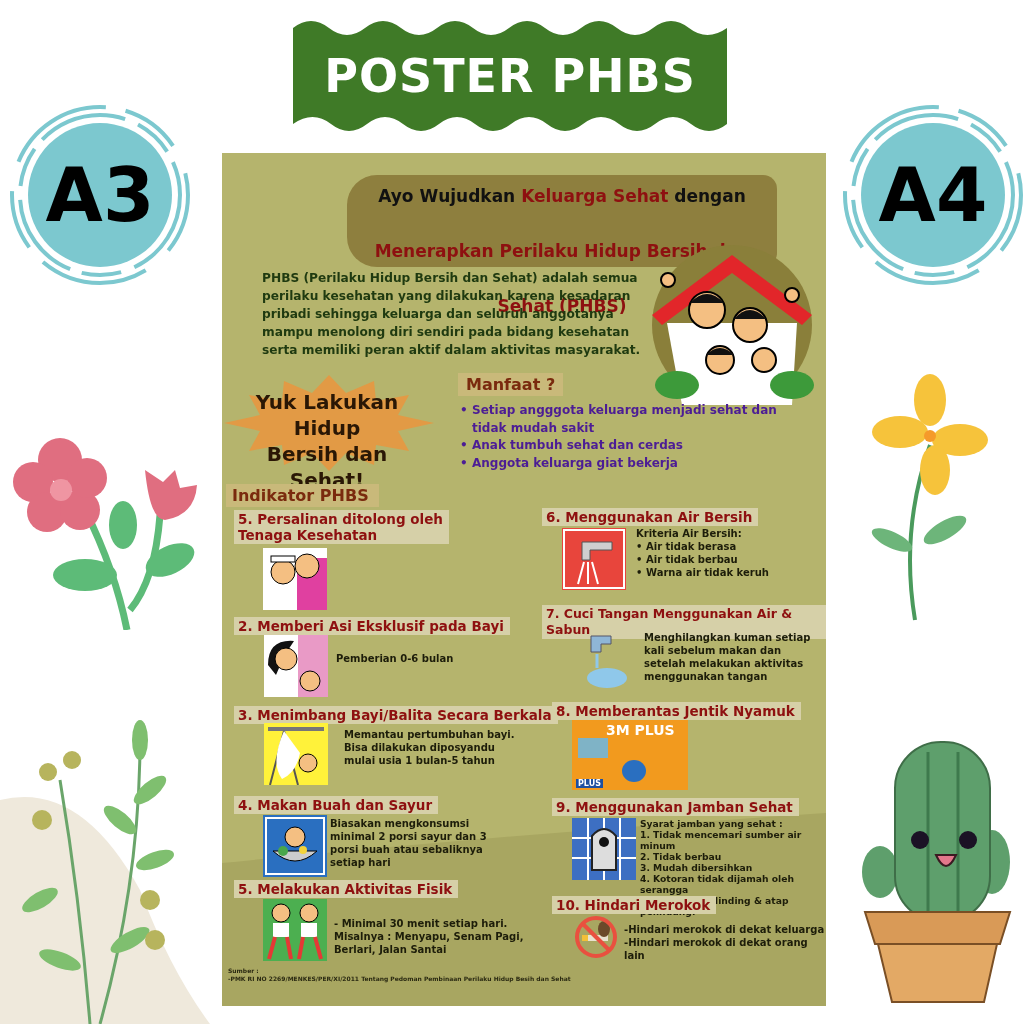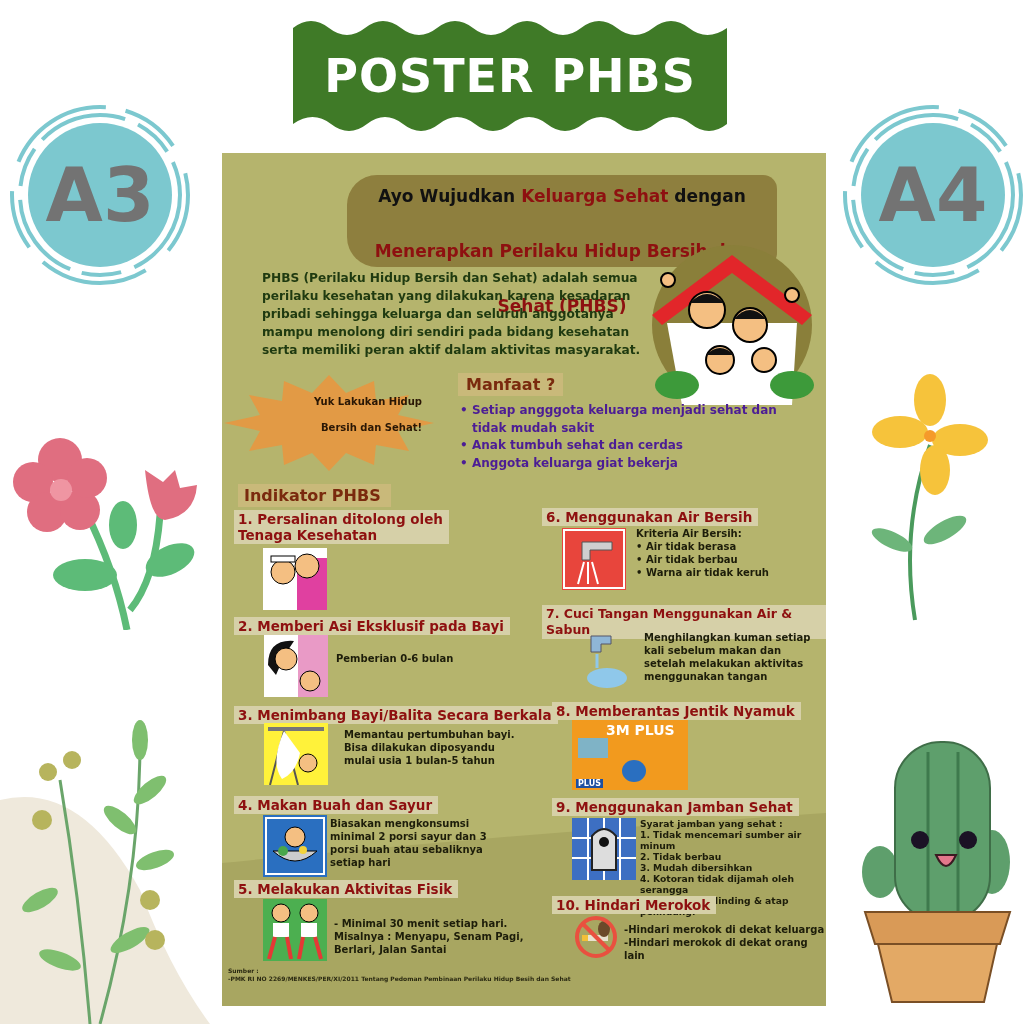--- a/index.html
+++ b/index.html
@@ -15,21 +15,21 @@
     color: #ffffff; font-family: "DejaVu Sans", sans-serif; font-weight: bold;
     font-size: 46px; letter-spacing: 1px;
   }
 
   
   .badge { position: absolute; width: 190px; height: 190px; }
   .badge svg { position: absolute; left: 0; top: 0; }
   .badge-label {
     position: absolute; left: 0; top: 0; width: 100%; height: 100%;
     display: flex; align-items: center; justify-content: center;
-    font-family: "DejaVu Sans", sans-serif; font-weight: bold; font-size: 74px; color: #737373;
+    font-family: "DejaVu Sans", sans-serif; font-weight: bold; font-size: 74px; color: #000000;
   }
   .badge-a3 { left: 5px; top: 100px; }
   .badge-a4 { left: 838px; top: 100px; }
 
   
   .deco { position: absolute; }
 
   
   .poster {
     position: absolute; left: 222px; top: 153px; width: 604px; height: 853px;
@@ -51,38 +51,38 @@
 
   .intro {
     position: absolute; left: 40px; top: 116px; width: 400px;
     font-size: 12.2px; line-height: 18px; font-weight: bold; color: #1f3a10;
   }
 
   .family-circle { position: absolute; left: 420px; top: 92px; width: 180px; height: 160px; }
 
   .starburst { position: absolute; left: 2px; top: 222px; width: 210px; height: 96px; }
   .starburst-text {
-    position: absolute; left: 10px; top: 236px; width: 190px; text-align: right;
-    font-weight: bold; font-size: 10px; line-height: 26px; color: #2a1705;
+    position: absolute; left: 10px; top: 236px; width: 190px; text-align: center;
+    font-weight: bold; font-size: 20px; line-height: 26px; color: #2a1705;
   }
 
   .manfaat-title {
     position: absolute; left: 236px; top: 220px; padding: 2px 8px;
     background: #c9b97a; color: #7a2a0e; font-weight: bold; font-size: 16px;
   }
   .manfaat-list {
     position: absolute; left: 238px; top: 249px; width: 320px; list-style: none;
     font-size: 12px; line-height: 17.5px; font-weight: bold; color: #4c1d95;
   }
   .manfaat-list li { padding-left: 12px; position: relative; }
   .manfaat-list li::before { content: "•"; position: absolute; left: 0; }
 
   .indikator-title {
     position: absolute; left: 4px; top: 331px; padding: 2px 10px 2px 6px;
-    background: #c9b97a; color: #7a2a0e; font-weight: bold; font-size: 16px; margin-left: 12px;
+    background: #c9b97a; color: #7a2a0e; font-weight: bold; font-size: 16px;
   }
 
   .ind { position: absolute; }
   .ind-title {
     display: inline-block; background: #d6d0a8; color: #8e1010;
     font-weight: bold; font-size: 13.5px; line-height: 16px; padding: 1px 6px 1px 4px;
   }
   .ind-body { position: absolute; font-size: 10px; line-height: 13px; font-weight: bold; color: #1d1d0a; }
   .ind-img { position: absolute; width: 64px; height: 62px; }
 
@@ -230,21 +230,21 @@
   <ul class="manfaat-list">
     <li>Setiap angggota keluarga menjadi sehat dan tidak mudah sakit</li>
     <li>Anak tumbuh sehat dan cerdas</li>
     <li>Anggota keluarga giat bekerja</li>
   </ul>
 
   <div class="indikator-title">Indikator PHBS</div>
 
   <div class="ind" style="left:12px;top:357px">
     <div class="ind-title">
-      <div>1. Persalinan ditolong oleh</div>
+      <div>5. Persalinan ditolong oleh</div>
       <div>Tenaga Kesehatan</div>
     </div>
   </div>
   <svg class="ind-img" style="left:41px;top:395px" viewBox="0 0 64 62">
     <rect width="64" height="62" fill="#ffffff"></rect>
       <rect x="34" y="10" width="30" height="52" fill="#e040a0"></rect>
     <circle cx="20" cy="24" r="12" fill="#f4bf82" stroke="#000"></circle>
       <circle cx="44" cy="18" r="12" fill="#f4bf82" stroke="#000"></circle>
     <rect x="8" y="8" width="24" height="6" fill="#fff" stroke="#000"></rect>
   </svg>

